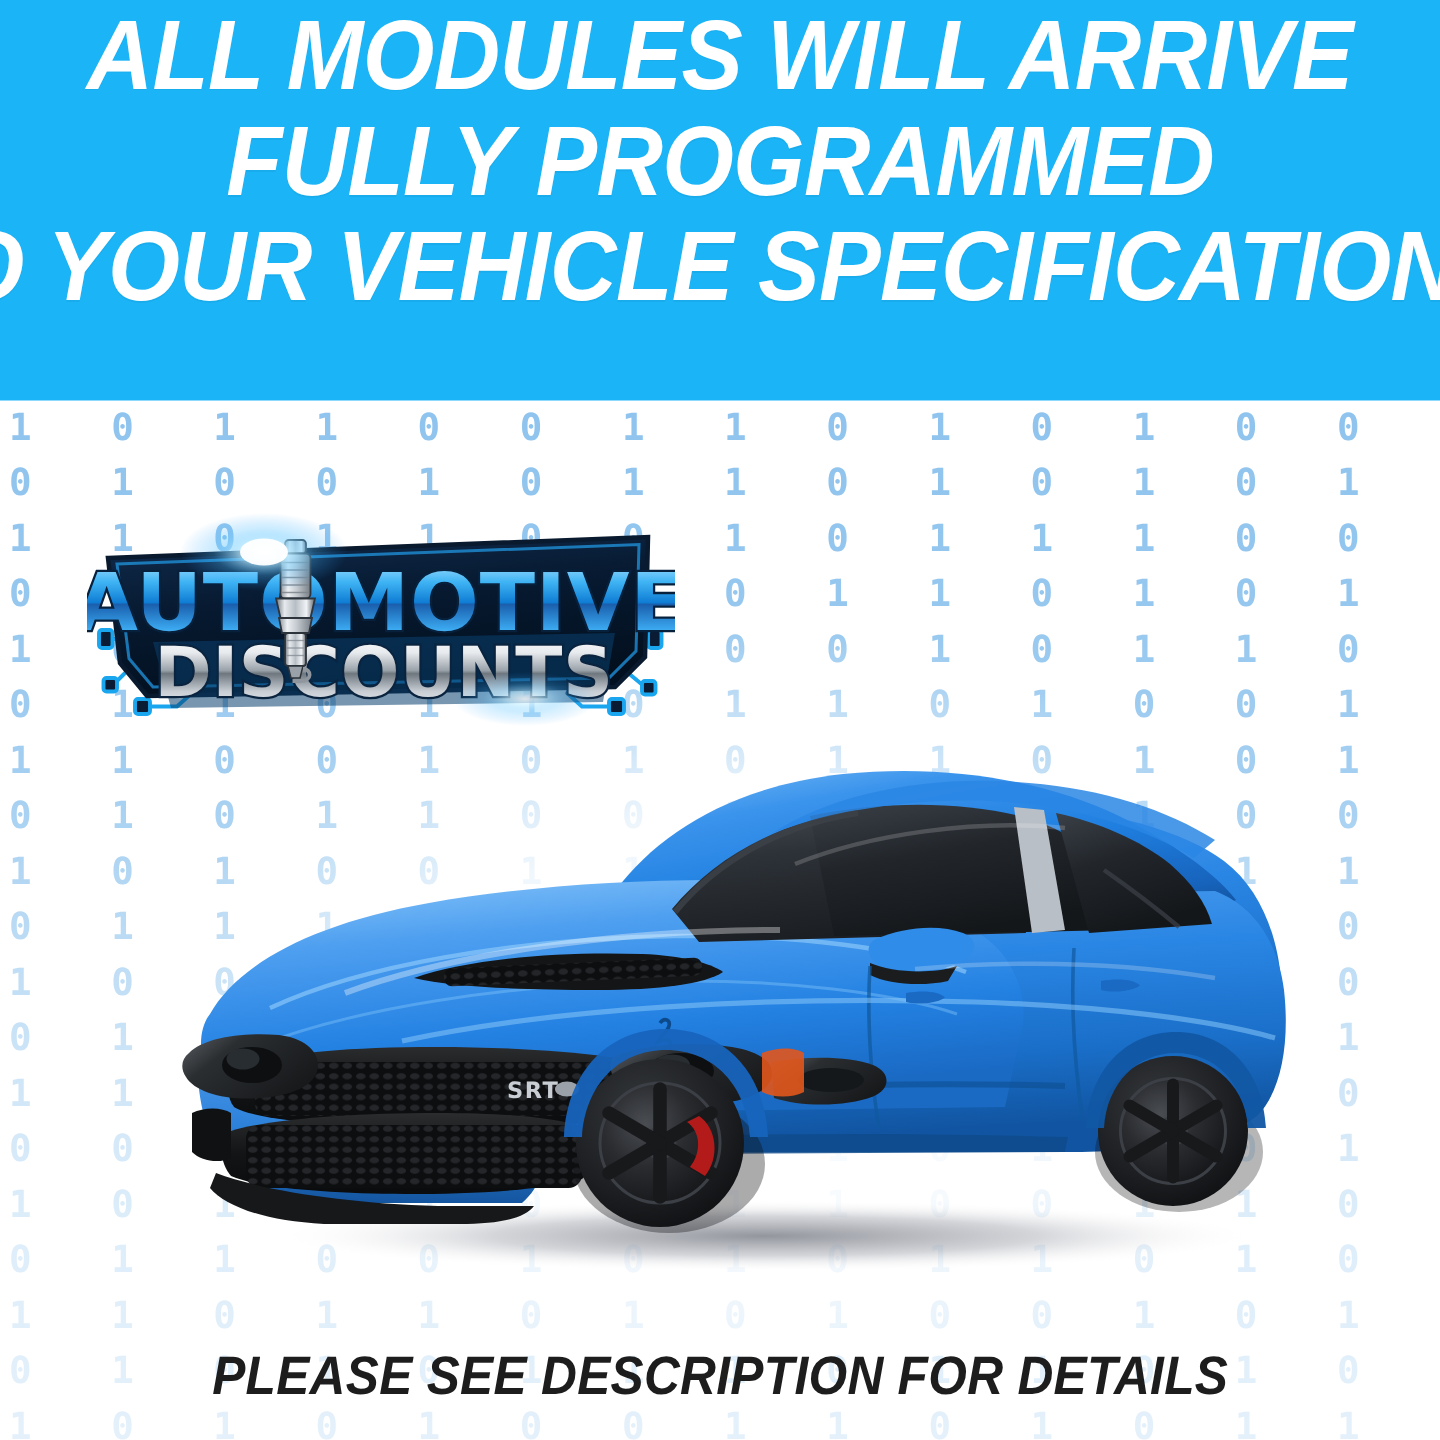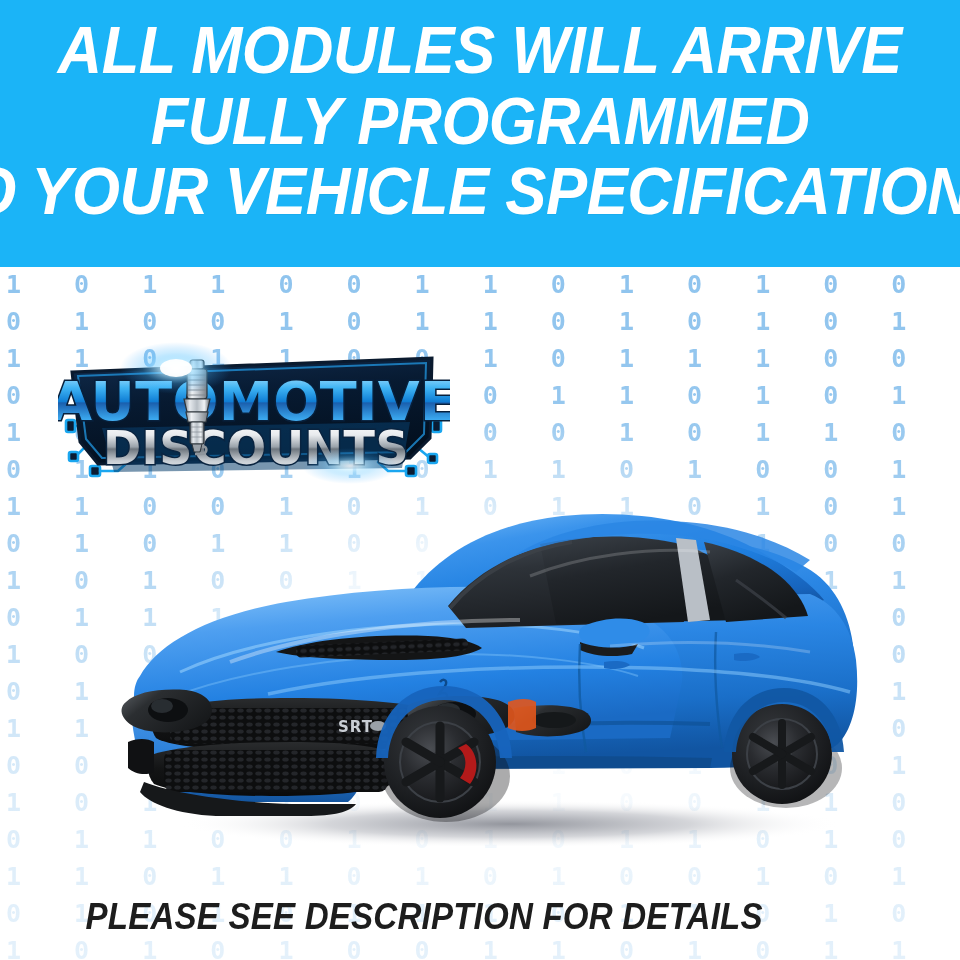--- a/index.html
+++ b/index.html
@@ -12,21 +12,21 @@
     position:relative;width:960px;height:960px;overflow:hidden;
     background:#ffffff;
   }
 
   
   #header-banner{
     position:absolute;left:0;top:0;width:960px;height:267px;
     background:#1BB4F7;
     z-index:30;
     display:flex;flex-direction:column;align-items:center;justify-content:flex-start;
-    padding-top:14px;
+    padding-top:0;
   }
   .hl{
     color:#ffffff;
     font-family:"Liberation Sans", sans-serif;
     font-weight:700;font-style:italic;
     white-space:nowrap;
     line-height:0.98;
     letter-spacing:-0.5px;
     text-shadow:0 1px 0 rgba(0,0,0,0.04);
   }
@@ -78,21 +78,21 @@
 
   
   #car{
     position:absolute;left:110px;top:476px;width:760px;height:370px;z-index:10;
   }
   #car svg{ display:block;width:760px;height:370px; }
 
   
   #footer-note{
     position:absolute;left:0;top:888px;width:848px;height:58px;z-index:20;
-    display:flex;align-items:center;justify-content:center;
+    display:flex;align-items:center;justify-content:flex-end;
   }
   #footer-text{
     color:#1d1d1d;
     font-family:"Liberation Sans", sans-serif;
     font-weight:700;font-style:italic;
     font-size:36px;letter-spacing:0.2px;
     white-space:nowrap;
     transform:scaleX(0.92);
   }
 </style>

